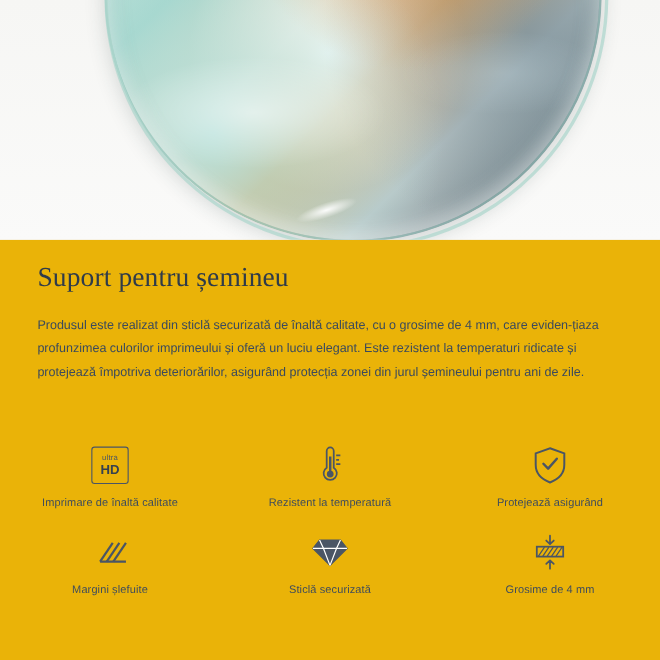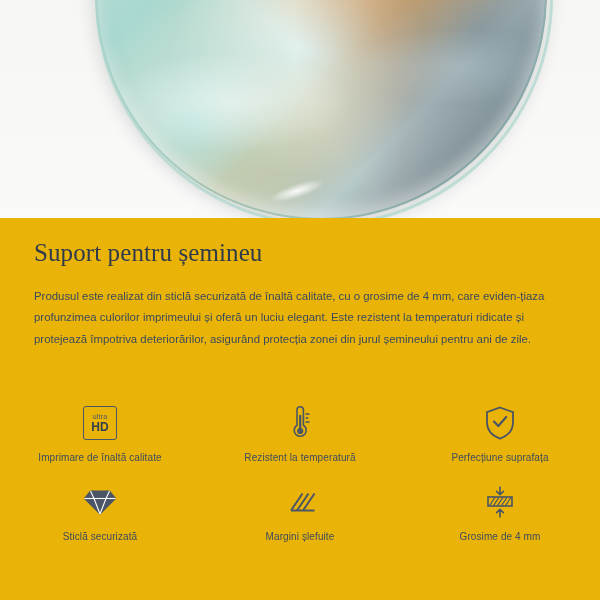--- a/index.html
+++ b/index.html
@@ -223,49 +223,49 @@
       <div class="feature-label">Rezistent la temperatură</div>
     </div>
 
     <div class="feature">
       <div class="feature-icon">
         <svg class="ico" width="34" height="38" viewBox="0 0 34 38">
           <path d="M17 3.5 30 8.2v10.4c0 7.6-5.4 13.2-13 16-7.6-2.8-13-8.4-13-16V8.2L17 3.5z" fill="none" stroke="#4a5565" stroke-width="1.8"></path>
           <path d="M11 17.6l4.3 4.4L23.2 13" fill="none" stroke="#4a5565" stroke-width="2.2" stroke-linecap="round" stroke-linejoin="round"></path>
         </svg>
       </div>
-      <div class="feature-label">Perfecțiune suprafața</div>
+      <div class="feature-label">Protejează asigurând</div>
+    </div>
+
+    <div class="feature">
+      <div class="feature-icon">
+        <svg class="ico" width="36" height="32" viewBox="0 0 36 32" fill="none" stroke="#4a5565" stroke-width="2">
+          <path d="M9 24.5L20.5 7.5"></path>
+          <path d="M15 24.5L26.5 7.5"></path>
+          <path d="M21 24.5L32.5 7.5"></path>
+          <path d="M9 24.5H32.5" stroke-width="2"></path>
+        </svg>
+      </div>
+      <div class="feature-label">Margini șlefuite</div>
     </div>
 
     <div class="feature">
       <div class="feature-icon">
         <svg class="ico" width="36" height="32" viewBox="0 0 36 32" fill="none" stroke="#4a5565" stroke-width="1.5">
           <path d="M8.5 5h19l6 7.5L18 28 2.5 12.5 8.5 5z" fill="#4a5565" stroke="#4a5565" stroke-width="1.2"></path>
           <path d="M2.5 12.5h31" stroke="#ffffff" stroke-width="1.1"></path>
           <path d="M8.5 5l3.5 7.5L18 28" stroke="#ffffff" stroke-width="1.1"></path>
           <path d="M27.5 5L24 12.5 18 28" stroke="#ffffff" stroke-width="1.1"></path>
         </svg>
       </div>
       <div class="feature-label">Sticlă securizată</div>
     </div>
 
     <div class="feature">
       <div class="feature-icon">
-        <svg class="ico" width="36" height="32" viewBox="0 0 36 32" fill="none" stroke="#4a5565" stroke-width="2">
-          <path d="M9 24.5L20.5 7.5"></path>
-          <path d="M15 24.5L26.5 7.5"></path>
-          <path d="M21 24.5L32.5 7.5"></path>
-          <path d="M9 24.5H32.5" stroke-width="2"></path>
-        </svg>
-      </div>
-      <div class="feature-label">Margini șlefuite</div>
-    </div>
-
-    <div class="feature">
-      <div class="feature-icon">
         <svg class="ico" width="36" height="36" viewBox="0 0 36 36" fill="none" stroke="#4a5565" stroke-width="1.6">
           <path d="M18 3v6.5M14.6 7.4 18 10.6 21.4 7.4" stroke-linecap="round" stroke-linejoin="round"></path>
           <rect x="6" y="13" width="24" height="9" fill="none" stroke="#4a5565" stroke-width="1.6"></rect>
           <path d="M7.5 21.6 13 13.4M11.5 21.6 17 13.4M15.5 21.6 21 13.4M19.5 21.6 25 13.4M23.5 21.6 29 13.4" stroke-width="1.1"></path>
           <path d="M18 33v-6.5M14.6 28.6 18 25.4 21.4 28.6" stroke-linecap="round" stroke-linejoin="round"></path>
         </svg>
       </div>
       <div class="feature-label">Grosime de 4 mm</div>
     </div>
 

